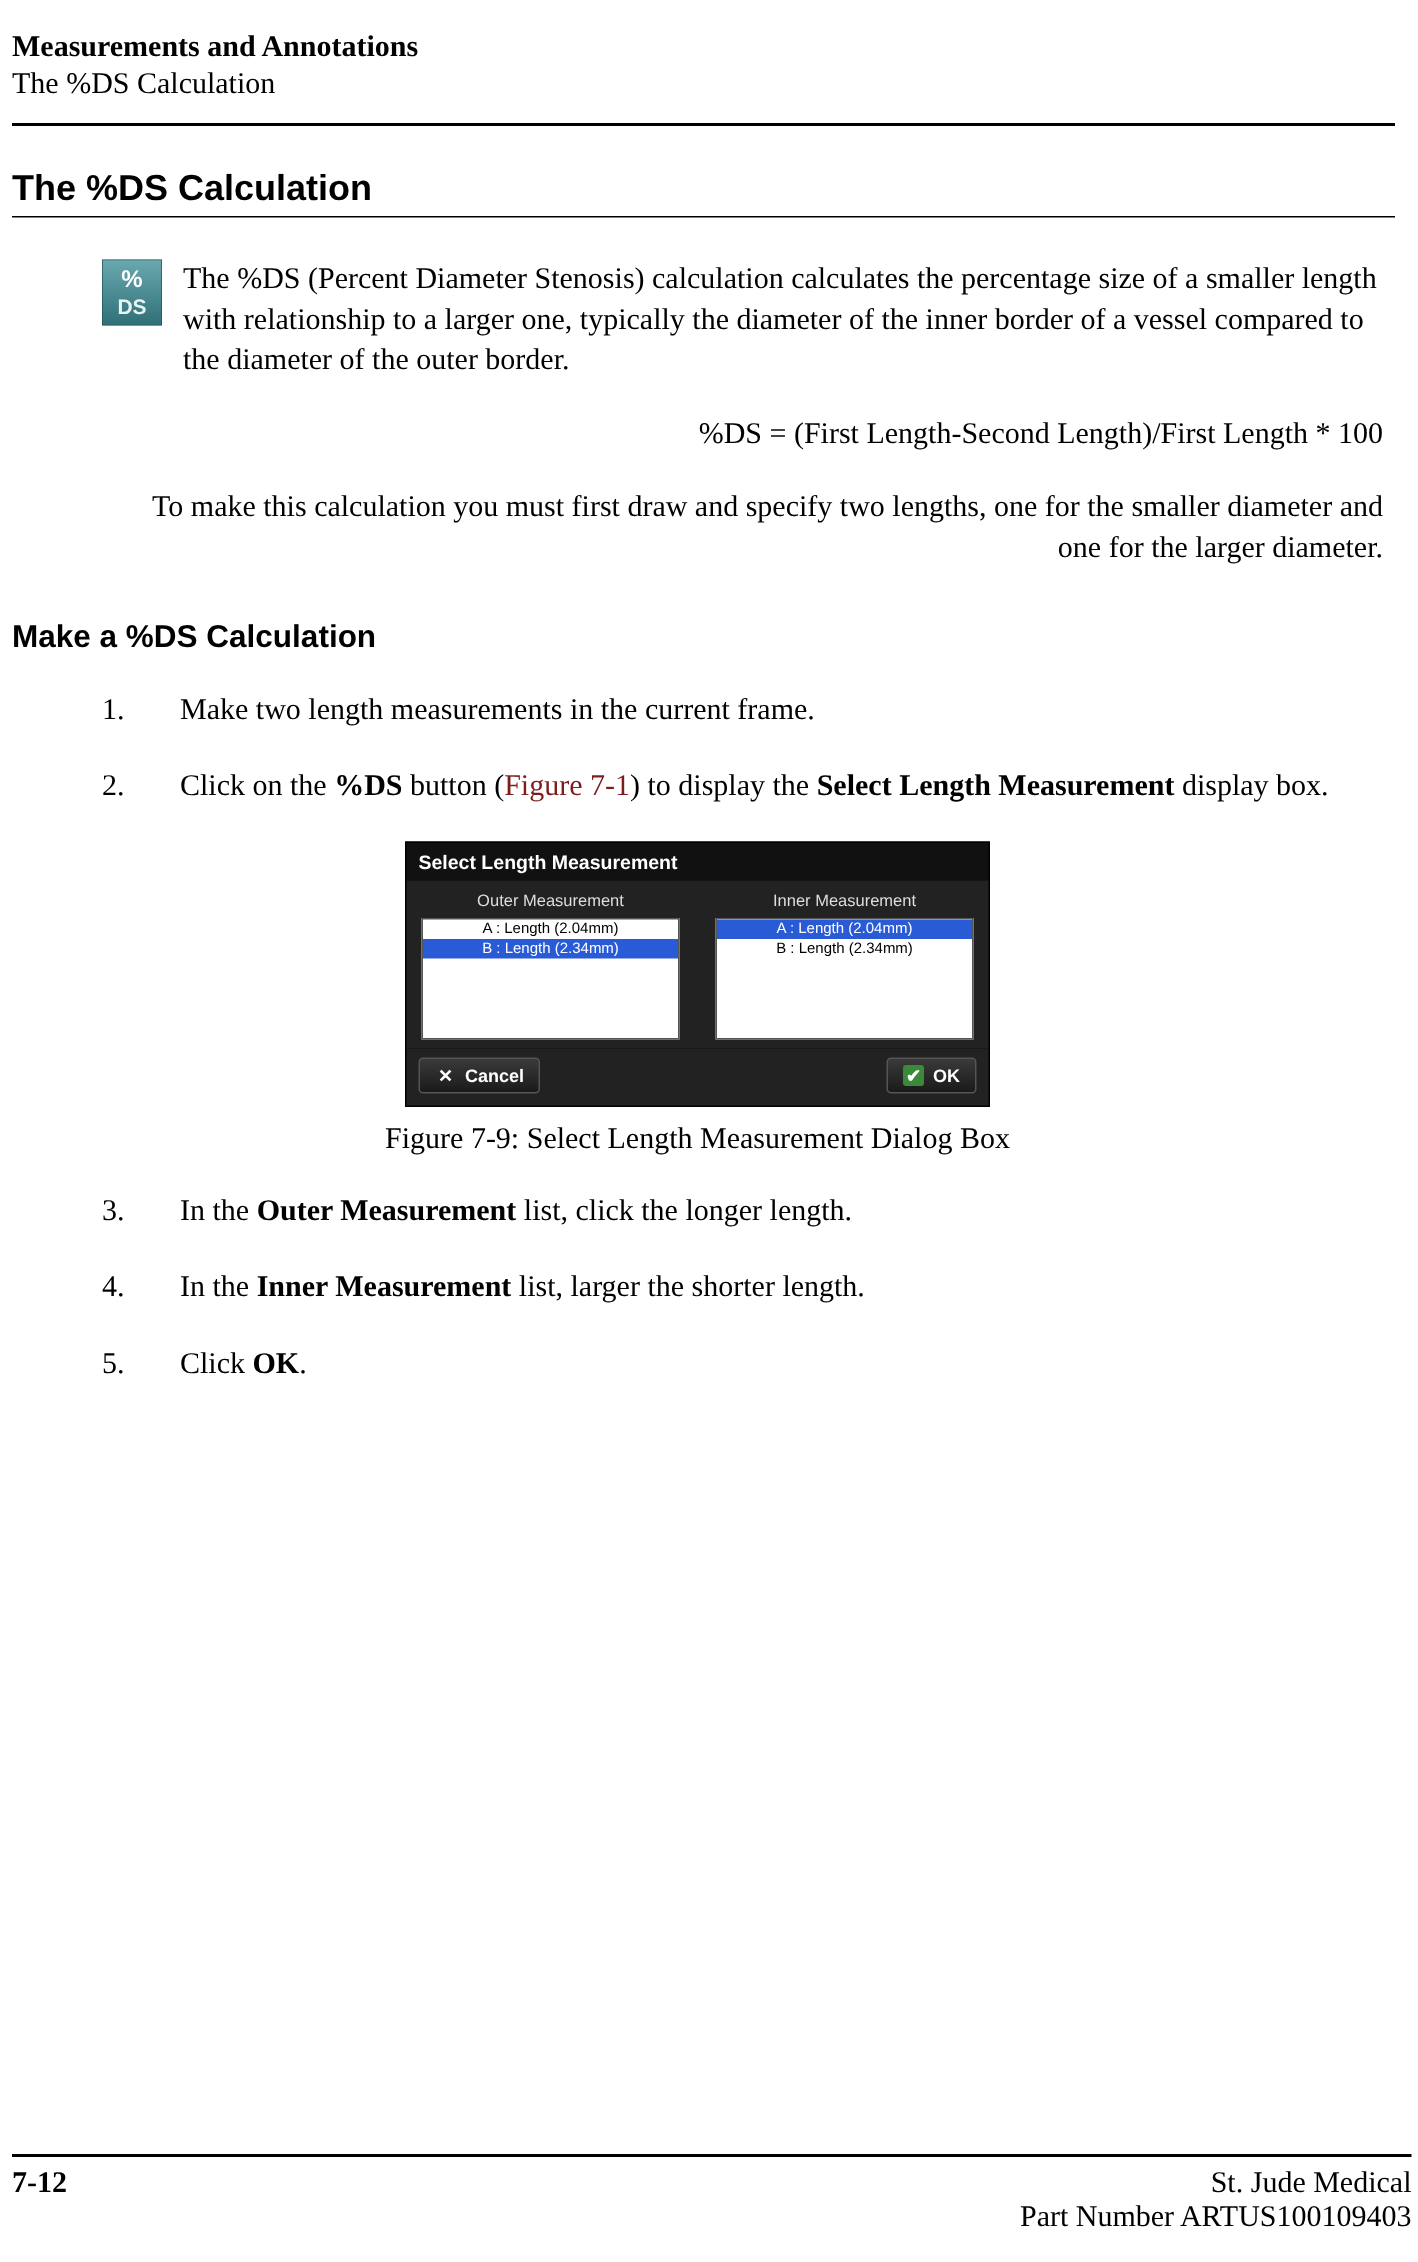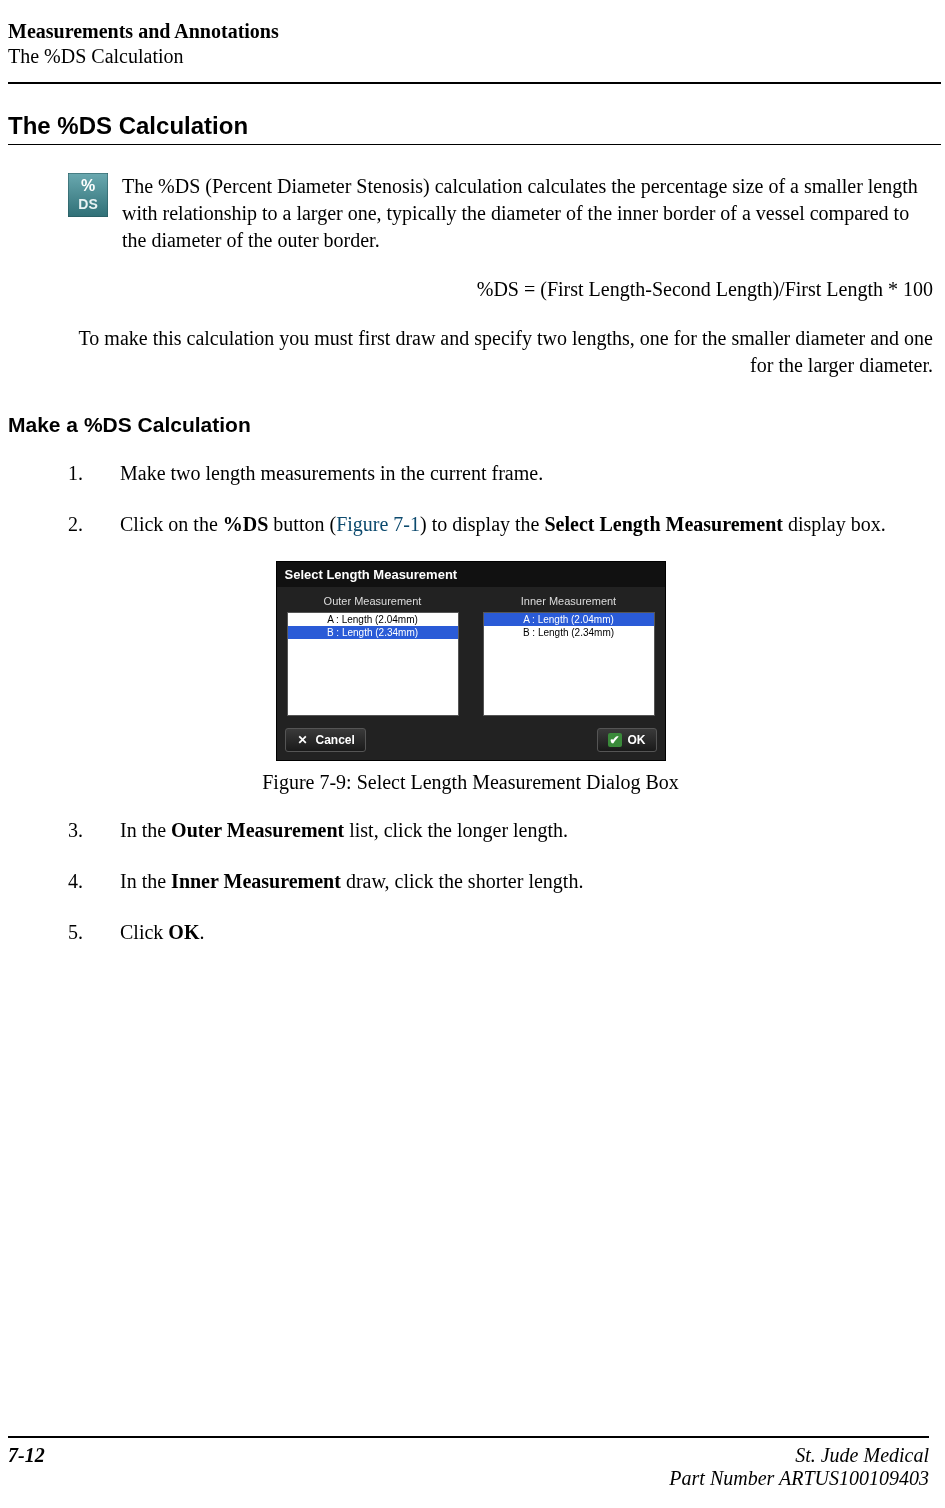--- a/index.html
+++ b/index.html
@@ -1,52 +1,52 @@
 <!DOCTYPE html>
 <html><head>
   <meta charset="utf-8">
   <style>
     * { box-sizing: border-box; margin: 0; padding: 0; }
     body { font-family: "Times New Roman", Times, serif; font-size: 19px; color: #000; background: #fff; width: 945px; height: 1508px; position: relative; padding: 0; }
-    .page { width: 100%; height: 100%; position: relative; padding: 20px 4px 0 0; }
+    .page { width: 100%; height: 100%; position: relative; padding: 20px 15px 0 0; }
     .header-block { padding: 0 0 8px 8px; }
     .header-line1 { font-weight: bold; font-size: 20px; }
     .header-line2 { font-size: 20px; margin-top: 2px; }
     .hr-top { border: none; border-top: 2px solid #000; margin: 6px 0 0 8px; }
     .section-title { font-family: Arial, Helvetica, sans-serif; font-weight: bold; font-size: 24px; margin: 28px 0 0 8px; }
     .hr-sub { border: none; border-top: 1px solid #000; margin: 4px 0 0 8px; }
     .intro-row { display: flex; align-items: flex-start; gap: 14px; margin: 28px 8px 0 68px; }
     .ds-icon { width: 40px; height: 44px; flex: 0 0 auto; }
     .intro-text { font-size: 20px; line-height: 1.35; }
     .subsection-title { font-family: Arial, Helvetica, sans-serif; font-weight: bold; font-size: 21px; margin: 34px 0 0 8px; }
     .body-block { margin: 22px 8px 0 68px; font-size: 20px; line-height: 1.35; text-align: right; }
     .body-block p { margin-bottom: 22px; }
     ol.steps { list-style: none; margin: 22px 8px 0 68px; font-size: 20px; line-height: 1.45; }
     ol.steps > li { display: flex; margin-bottom: 22px; }
     ol.steps > li .num { width: 52px; flex: 0 0 52px; }
     ol.steps > li .txt { flex: 1; }
     .bold { font-weight: bold; }
-    .figref { color: #0c4a6e; }
+    .figref { color: #7f1d1d; }
     .figure-wrap { margin: 6px auto 0 auto; text-align: center; }
     .dialog { width: 390px; margin: 0 auto; background: #000; border: 1px solid #000; }
     .dialog-titlebar { display: flex; align-items: center; background: #111; color: #fff; font-family: Arial, Helvetica, sans-serif; font-weight: bold; font-size: 13px; padding: 5px 8px; }
     .dialog-body { background: #222; padding: 8px 10px 6px 10px; }
     .cols { display: flex; gap: 24px; }
     .col { flex: 1; }
     .col-label { color: #ddd; font-family: Arial, Helvetica, sans-serif; font-size: 11px; text-align: center; margin-bottom: 5px; }
-    .listbox { background: #fff; border: 1px solid #555; height: 104px; overflow: hidden; font-family: Arial, Helvetica, sans-serif; font-size: 10px; }
+    .listbox { background: #fff; border: 1px solid #555; height: 81px; overflow: hidden; font-family: Arial, Helvetica, sans-serif; font-size: 10px; }
     .listbox .opt { padding: 1px 4px; white-space: nowrap; }
     .listbox .opt.selected { background: #2a5bd7; color: #fff; }
     .listbox .opt.not-selected { color: #000; }
     .dialog-buttons { display: flex; justify-content: space-between; align-items: center; padding: 6px 8px 8px 8px; background: #222; }
     .dbtn { display: flex; align-items: center; gap: 6px; color: #fff; font-family: Arial, Helvetica, sans-serif; font-size: 12px; font-weight: bold; padding: 4px 10px; border: 1px solid #555; background: linear-gradient(#3a3a3a,#1a1a1a); border-radius: 3px; cursor: pointer; }
     .dbtn .icon { display: inline-block; width: 14px; text-align: center; }
     .ok-icon { background: #3a8a3a; border-radius: 2px; }
     .caption { font-size: 20px; margin: 10px 0 0 0; }
-    .footer { position: absolute; left: 0; right: 12px; bottom: 18px; padding: 0 4px 0 8px; font-style: italic; }
+    .footer { position: absolute; left: 0; right: 0; bottom: 18px; padding: 0 4px 0 8px; }
     .hr-bottom { border: none; border-top: 2px solid #000; margin: 0 0 6px 0; }
     .footer-row { display: flex; justify-content: space-between; font-size: 20px; }
     .footer-right { text-align: right; }
     .pgnum { font-weight: bold; }
     svg { display: block; }
   </style>
 </head>
 <body>
 
 <div class="page">
@@ -137,21 +137,21 @@
   <ol class="steps">
     <li>
       <span class="num">3.</span>
       <span class="txt">
         <span>In the </span><span class="bold">Outer Measurement</span><span> list, click the longer length.</span>
       </span>
     </li>
     <li>
       <span class="num">4.</span>
       <span class="txt">
-        <span>In the </span><span class="bold">Inner Measurement</span><span> draw, click the shorter length.</span>
+        <span>In the </span><span class="bold">Inner Measurement</span><span> list, larger the shorter length.</span>
       </span>
     </li>
     <li>
       <span class="num">5.</span>
       <span class="txt">
         <span>Click </span><span class="bold">OK</span><span>.</span>
       </span>
     </li>
   </ol>
 

